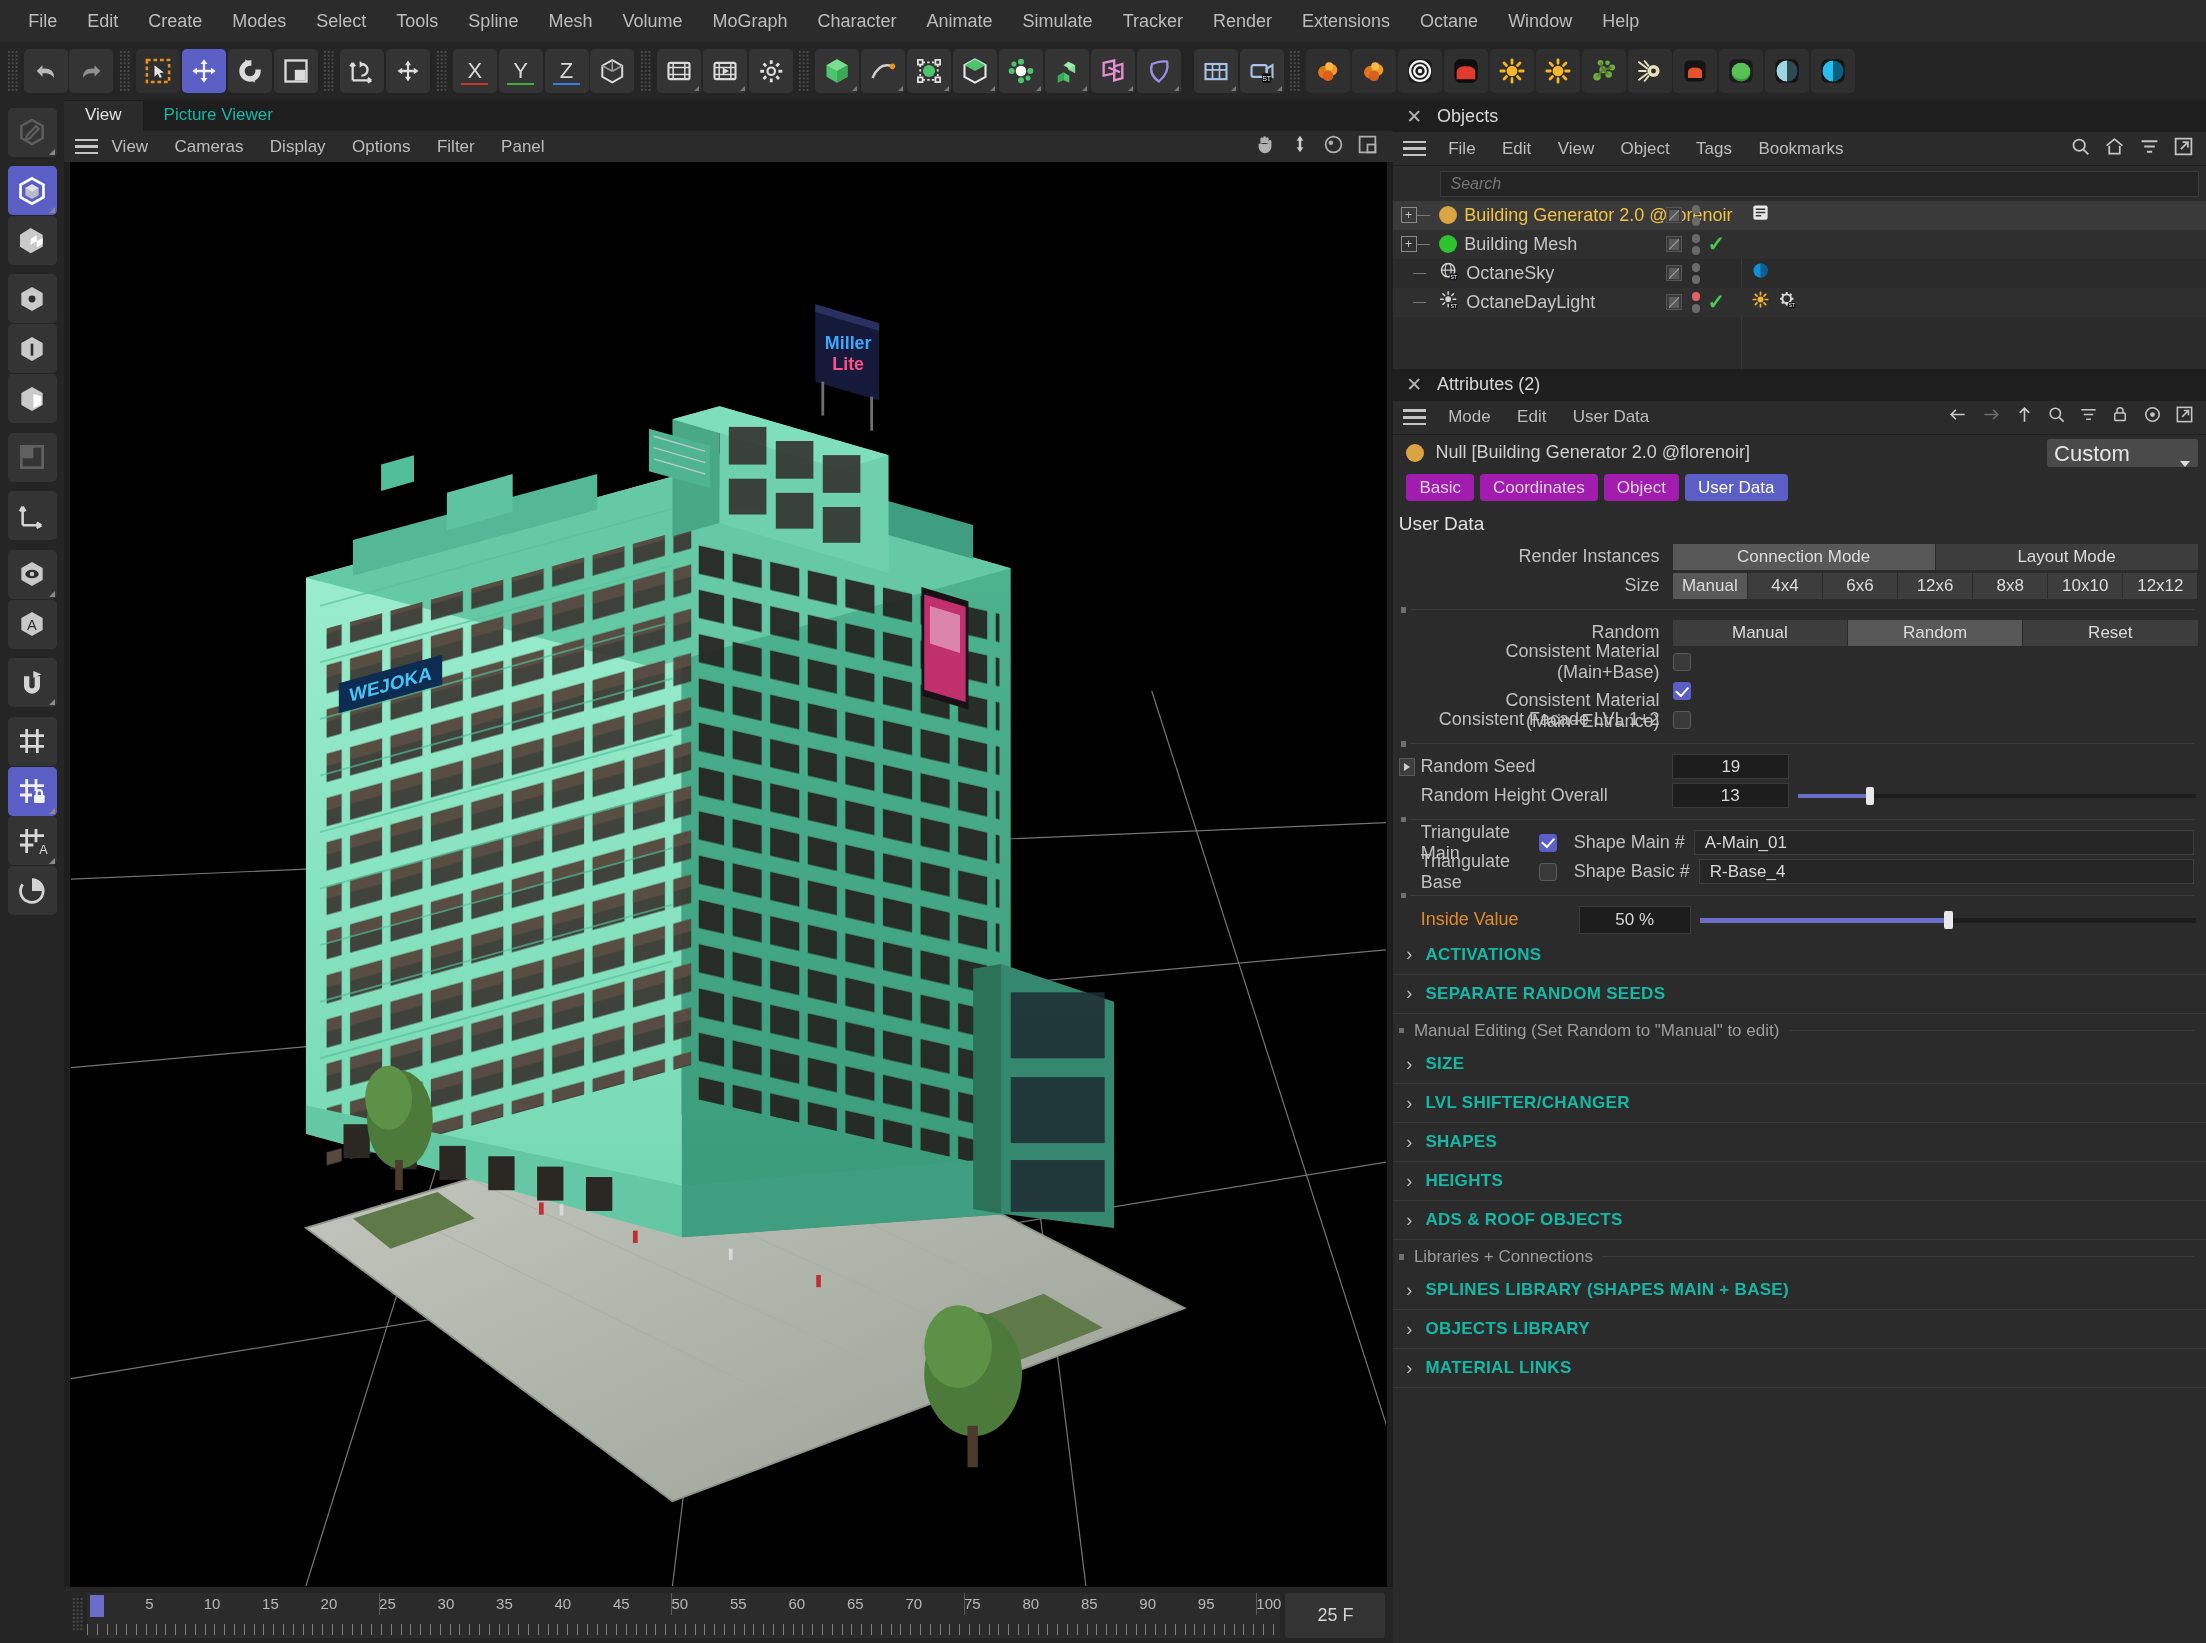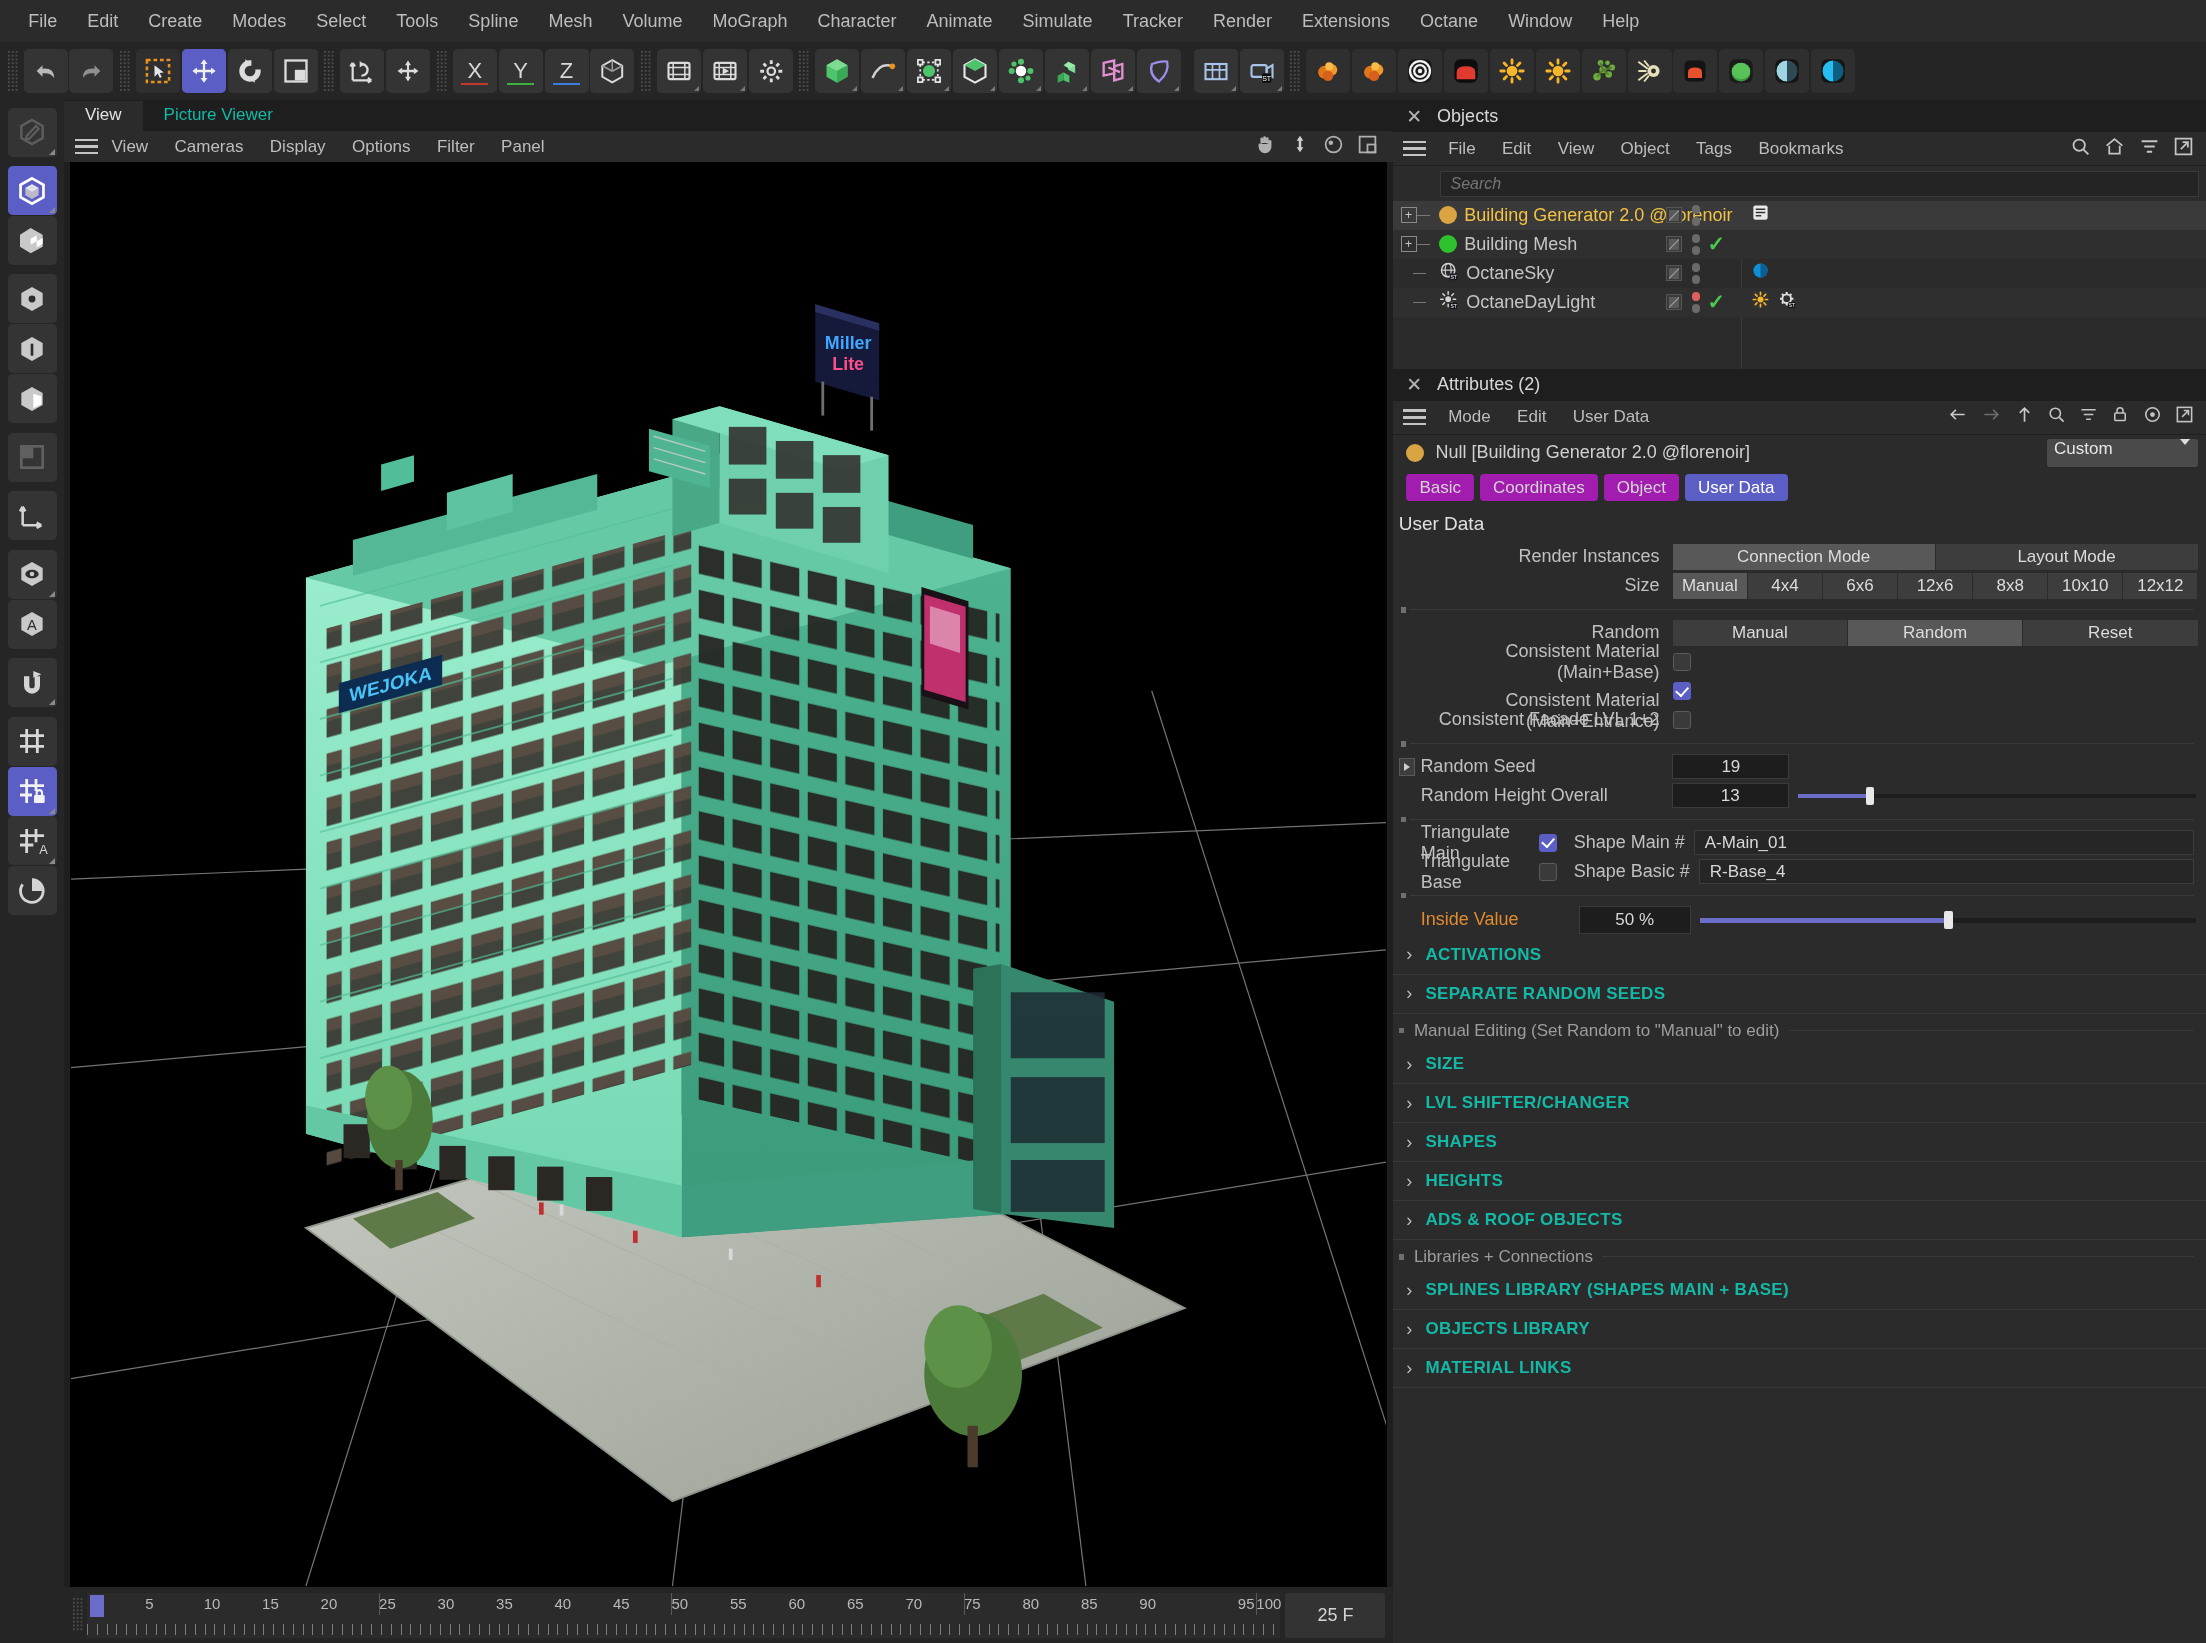--- a/index.html
+++ b/index.html
@@ -134,21 +134,21 @@
   .vdots b{ width:8.5px;height:8.5px;border-radius:50%;background:#6a6a6a;display:block; }
   .tick-ok{ color:#49c94e; font-size:21px; margin-left:7.6px; font-weight:bold; }
   .splitcol{ position:absolute; left:0; top:0; bottom:0; width:0.9px; background:#3a3a3a; }
 
   
   #attrs{ flex:1; background:#2b2b2b; display:flex; flex-direction:column; overflow:hidden;}
   .attr-obj{ height:36px; display:flex; align-items:center; padding:0 9.5px 0 13.2px; gap:11.4px;}
   .attr-obj .nm{ font-size:18px; color:#d0d0d0; }
   .combo{
     margin-left:auto; width:151px;height:28px;background:#4a4a4a;border-radius:2.8px;
-    display:flex;align-items:flex-start;justify-content:space-between;padding:0 7.6px;font-size:17px;color:#e6e6e6;gap:25px;
+    display:flex;align-items:flex-end;justify-content:space-between;padding:0 7.6px;font-size:22px;color:#e6e6e6;gap:25px;
   }
   .combo .arrow{ width:0;height:0;border-left:5.7px solid transparent;border-right:5.7px solid transparent;border-top:6.6px solid #ddd;}
   .tabrow{ display:flex; gap:5.7px; padding:2.8px 0 5.7px 13.2px; }
   .tb{
     padding:3.8px 13.2px; border-radius:3.8px; background:#a21caf; font-size:17px; color:#d5d5d5;
   }
   .tb.sel{ background:#5b5ec4; color:#fff; }
   .section-title{ font-size:19px; color:#e0e0e0; padding:5.7px 0 7.6px 5.7px; }
   .prow{ display:flex; align-items:center; height:29px; padding-left:5.7px; }
   .plabel{ width:274px; text-align:right; padding-right:13.2px; font-size:18px; color:#c0c0c0; flex:none;}
@@ -857,21 +857,21 @@
           <span class="tick-num" style="left: 44.1176%;">45</span>
           <span class="tick-num" style="left: 49.0196%;">50</span>
           <span class="tick-num" style="left: 53.9216%;">55</span>
           <span class="tick-num" style="left: 58.8235%;">60</span>
           <span class="tick-num" style="left: 63.7255%;">65</span>
           <span class="tick-num" style="left: 68.6275%;">70</span>
           <span class="tick-num" style="left: 73.5294%;">75</span>
           <span class="tick-num" style="left: 78.4314%;">80</span>
           <span class="tick-num" style="left: 83.3333%;">85</span>
           <span class="tick-num" style="left: 88.2353%;">90</span>
-          <span class="tick-num" style="left: 93.1373%; margin-left: 40px;">95</span>
+          <span class="tick-num" style="left: 93.1373%;">95</span>
           <span class="tick-num" style="left: 98.0392%;">100</span>
           <span class="tick-line" style="left: 24.5098%;"></span>
           <span class="tick-line" style="left: 49.0196%;"></span>
           <span class="tick-line" style="left: 73.5294%;"></span>
           <span class="tick-line" style="left: 98.0392%;"></span>
         </div>
       <div id="tlframe">25 F</div>
     </div>
   </div>
 

